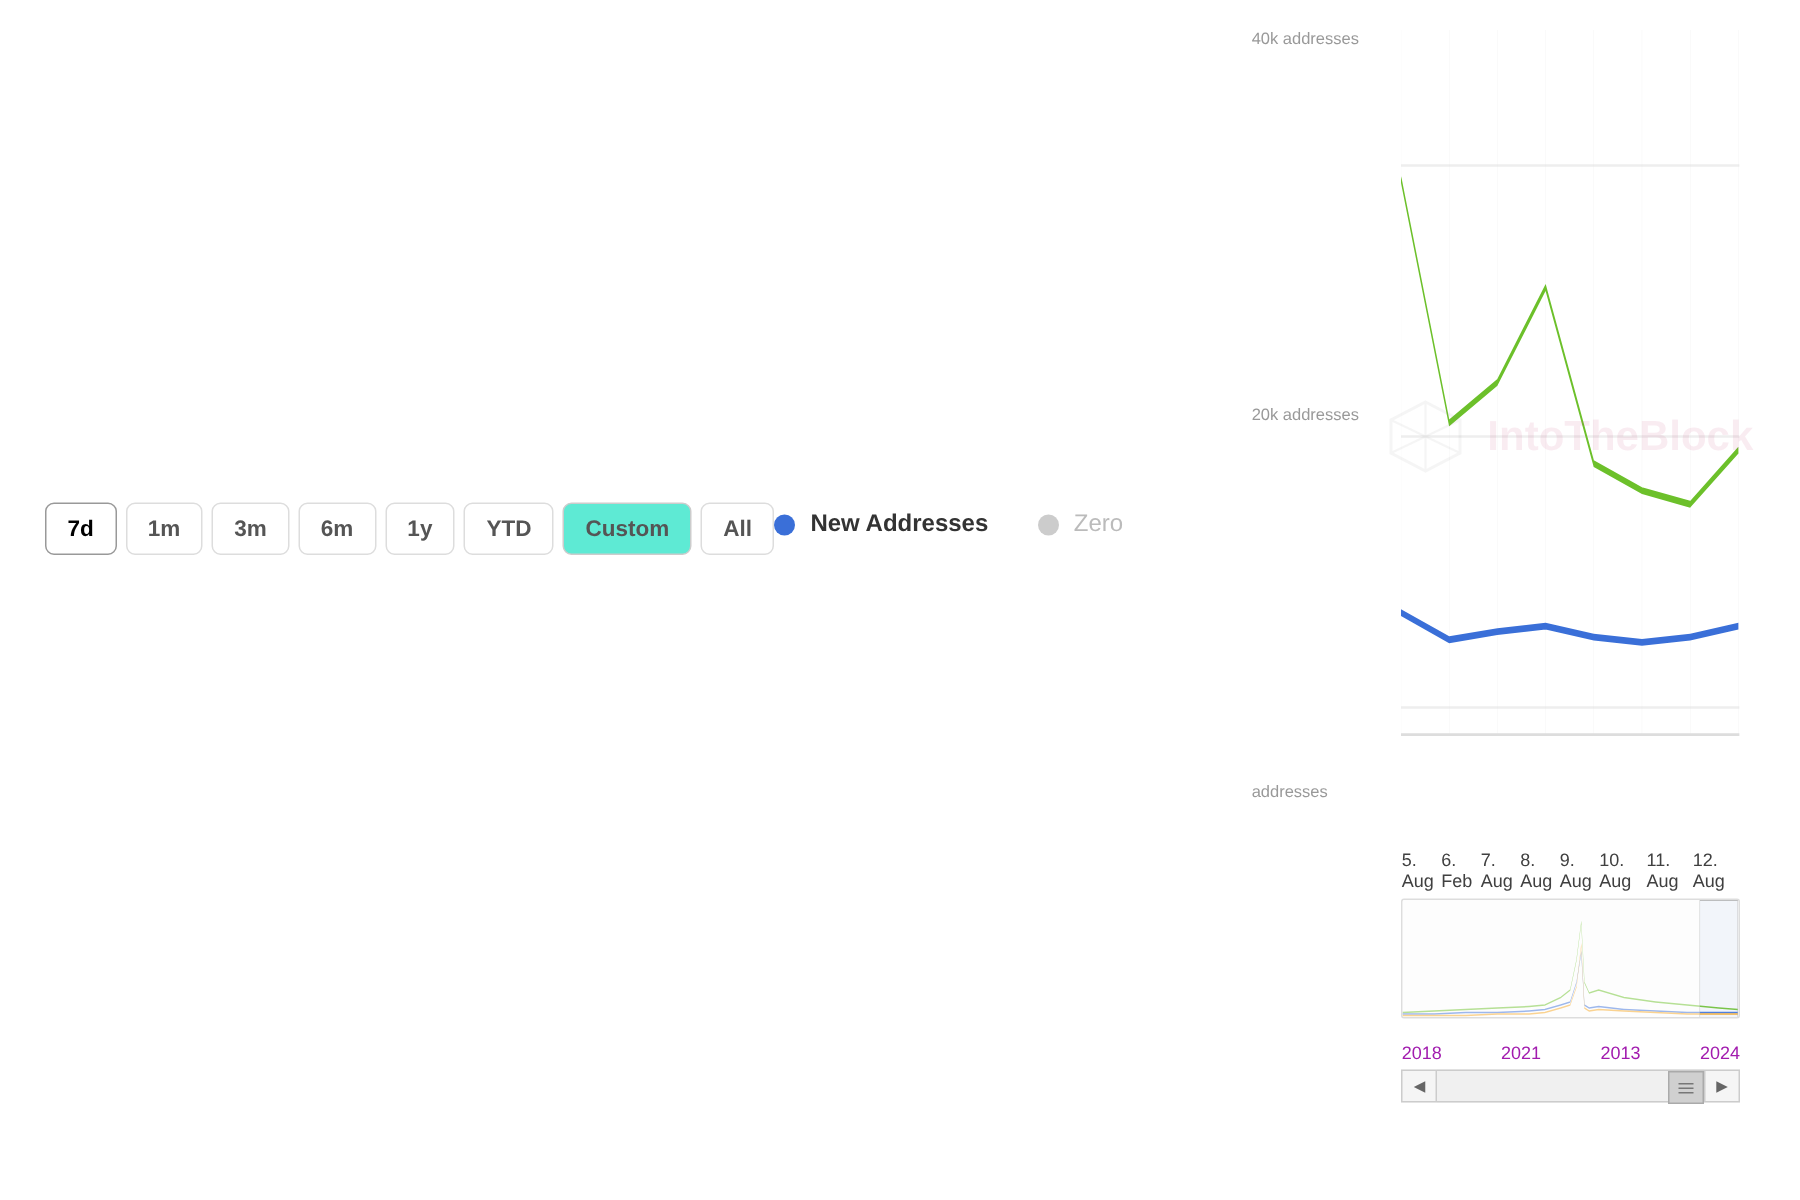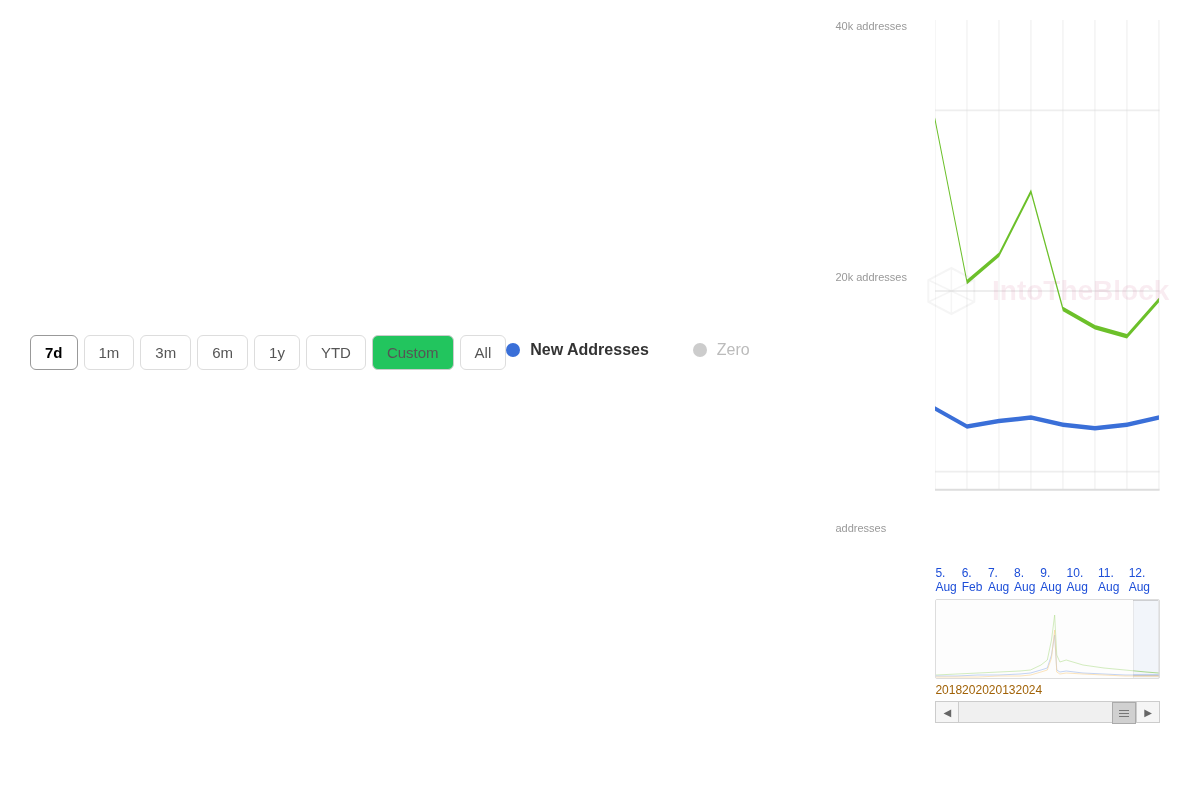--- a/index.html
+++ b/index.html
@@ -29,39 +29,39 @@
     }
 
     .time-btn {
       padding: 8px 14px;
       border: 1px solid #ddd;
       border-radius: 6px;
       background: #fff;
       cursor: pointer;
       font-size: 15px;
       color: #555;
-      font-weight: 400;
+      font-weight: 700;
     }
 
     .time-btn.active {
       font-weight: 700;
       color: #000;
       border-color: #999;
     }
 
     .time-btn.custom-btn {
-      background: #22c55e;
+      background: #5eead4;
       border-color: #ccc;
     }
 
     
     .legend {
       display: grid;
       grid-template-columns: 1fr 1fr;
-      gap: 4px 44px;
+      gap: 4px 33px;
       margin-bottom: 30px;
       max-width: 600px;
     }
 
     .legend-item {
       display: flex;
       align-items: center;
       gap: 10px;
     }
 
@@ -149,24 +149,25 @@
       height: 80px;
       margin-left: 100px;
       margin-right: 10px;
       position: relative;
       overflow: hidden;
       background: #fafafa;
     }
 
     .navigator-labels {
       display: flex;
-      margin-left: 100px;
-      margin-right: 10px;
-      margin-top: 4px;
-      color: #a16207;
+      justify-content: space-between;
+      margin-left: 100px;
+      margin-right: 10px;
+      margin-top: 16px;
+      color: #a21caf;
       font-size: 12px;
     }
 
     .scroll-bar {
       display: flex;
       align-items: center;
       margin-top: 4px;
       margin-left: 100px;
       margin-right: 10px;
     }
@@ -219,21 +220,21 @@
       height: 1px;
       background: #777;
     }
 
     
     .x-axis-labels {
       display: flex;
       justify-content: space-between;
       margin-left: 100px;
       margin-right: 10px;
-      color: #1d4ed8;
+      color: #404040;
       font-size: 12px;
       padding-top: 4px;
     }
   </style>
 </head>
 <body>
 
 <div class="container">
 
   <div class="time-controls">
@@ -328,21 +329,21 @@
           <polyline points="0,77 100,77 200,77 300,76 400,76 450,75 500,72 530,70 550,58 565,30 575,72 590,74 620,73 700,74 800,75 900,76 1000,76 1060,76" fill="none" stroke="#f5a623" stroke-width="1"></polyline>
 
           <rect x="0" y="0" width="940" height="80" fill="rgba(255,255,255,0.5)"></rect>
 
           <rect x="940" y="0" width="120" height="80" fill="rgba(200,220,255,0.15)" stroke="#aaa" stroke-width="1"></rect>
         </svg>
       </div>
 
       <div class="navigator-labels">
       <span>2018</span>
-          <span>2020</span>
+          <span>2021</span>
           <span>2013</span>
           <span>2024</span>
         </div>
 
       <div class="scroll-bar">
         <div class="scroll-btn">◀</div>
         <div class="scroll-track">
           <div class="scroll-handle">
             <div class="scroll-handle-lines">
               <div class="scroll-handle-line"></div>

